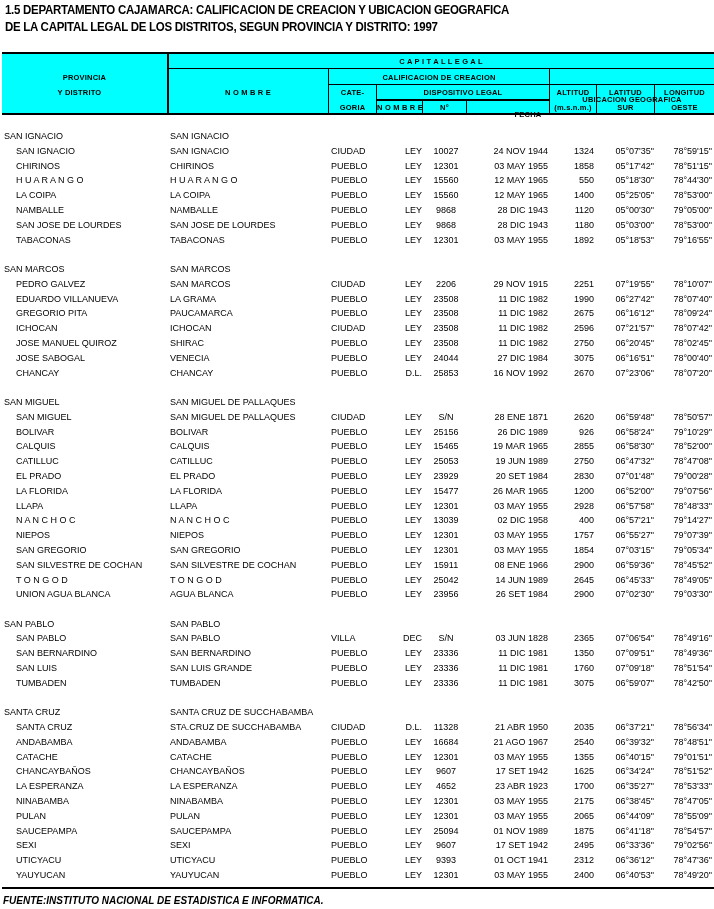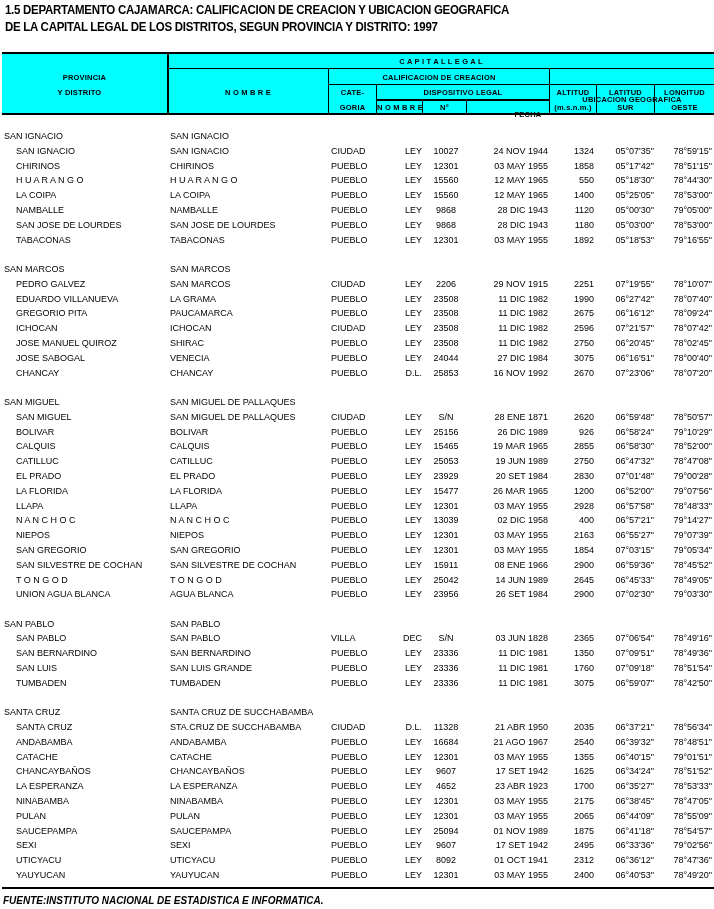--- a/index.html
+++ b/index.html
@@ -332,21 +332,21 @@
       <span class="c-lat">06°57'21"</span>
       <span class="c-lon">79°14'27"</span>
     </div>
     <div class="row">
       <span class="c-dist">NIEPOS</span>
       <span class="c-nom">NIEPOS</span>
       <span class="c-cat">PUEBLO</span>
       <span class="c-dnom">LEY</span>
       <span class="c-num">12301</span>
       <span class="c-fecha">03 MAY 1955</span>
-      <span class="c-alt">2163</span>
+      <span class="c-alt">1757</span>
       <span class="c-lat">06°55'27"</span>
       <span class="c-lon">79°07'39"</span>
     </div>
     <div class="row">
       <span class="c-dist">SAN GREGORIO</span>
       <span class="c-nom">SAN GREGORIO</span>
       <span class="c-cat">PUEBLO</span>
       <span class="c-dnom">LEY</span>
       <span class="c-num">12301</span>
       <span class="c-fecha">03 MAY 1955</span>
@@ -538,21 +538,21 @@
       <span class="c-fecha">17 SET 1942</span>
       <span class="c-alt">2495</span>
       <span class="c-lat">06°33'36"</span>
       <span class="c-lon">79°02'56"</span>
     </div>
     <div class="row">
       <span class="c-dist">UTICYACU</span>
       <span class="c-nom">UTICYACU</span>
       <span class="c-cat">PUEBLO</span>
       <span class="c-dnom">LEY</span>
-      <span class="c-num">8092</span>
+      <span class="c-num">9393</span>
       <span class="c-fecha">01 OCT 1941</span>
       <span class="c-alt">2312</span>
       <span class="c-lat">06°36'12"</span>
       <span class="c-lon">78°47'36"</span>
     </div>
     <div class="row">
       <span class="c-dist">YAUYUCAN</span>
       <span class="c-nom">YAUYUCAN</span>
       <span class="c-cat">PUEBLO</span>
       <span class="c-dnom">LEY</span>

